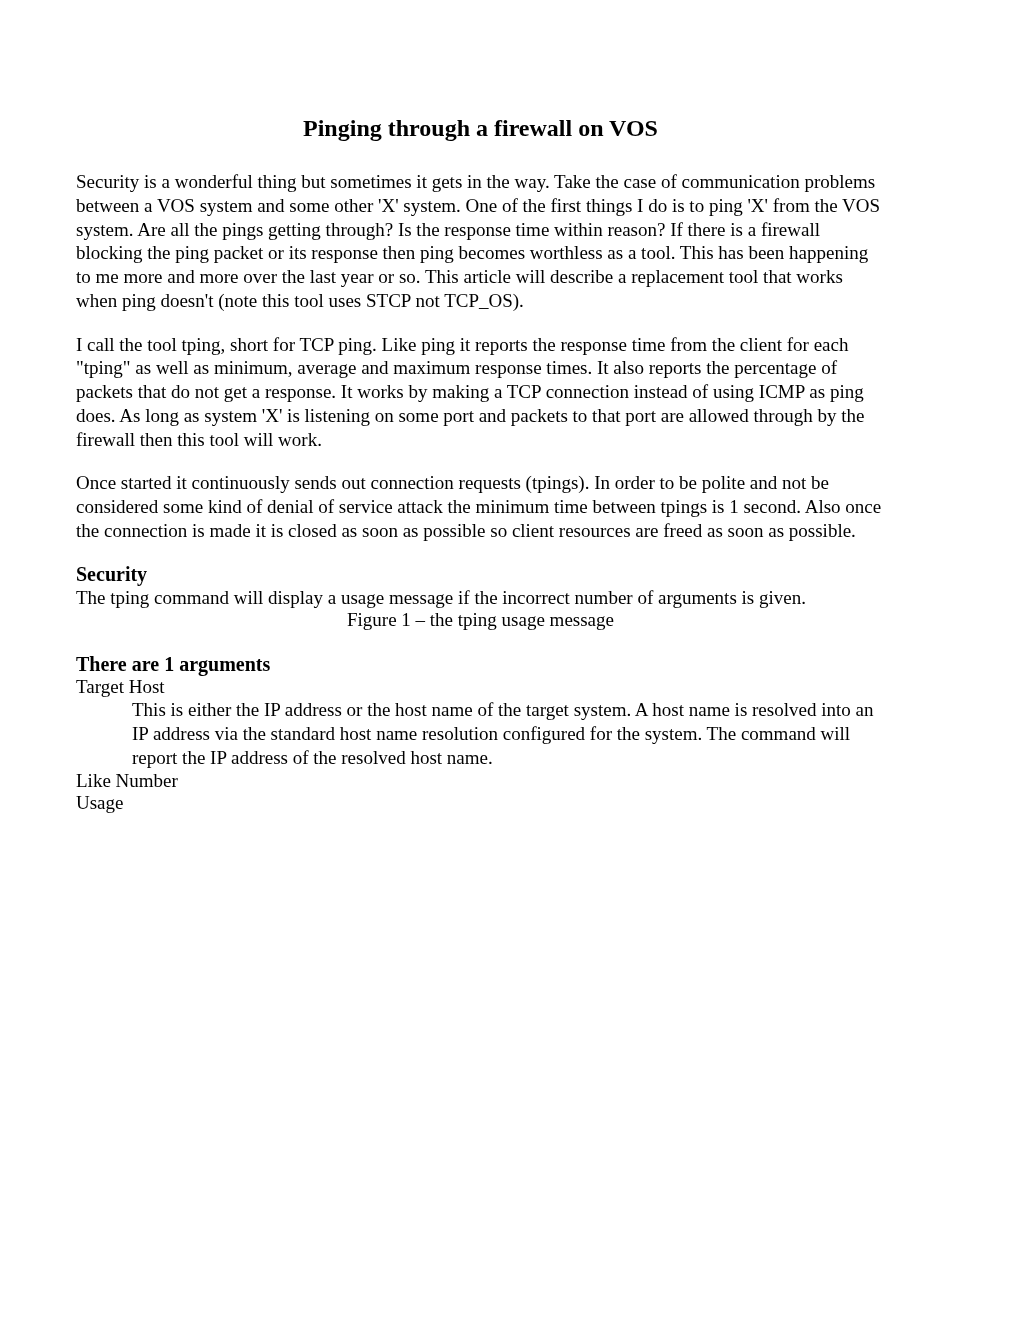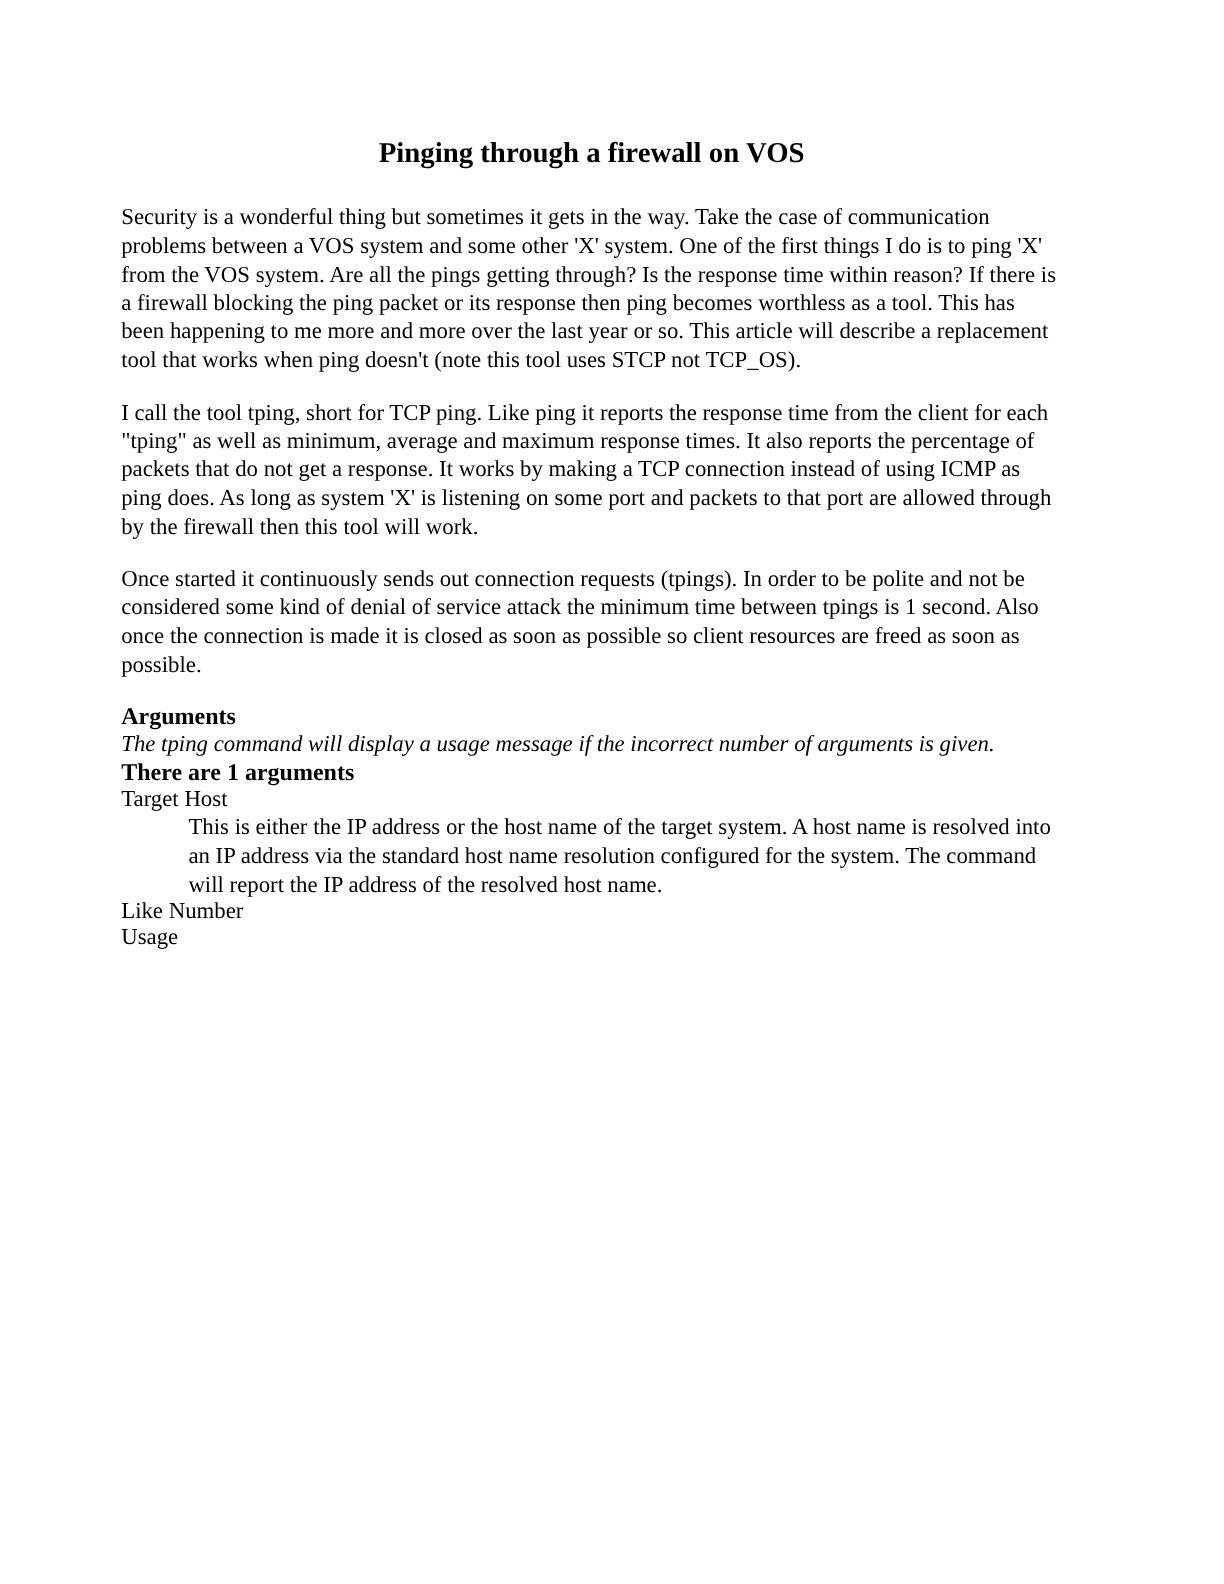--- a/index.html
+++ b/index.html
@@ -7,40 +7,39 @@
       font-size: 19px;
       color: #000;
       background: #fff;
       margin: 0;
       padding: 0;
       width: 1020px;
       height: 1320px;
       box-sizing: border-box;
     }
     .page {
-      padding: 115px 135px 0 101px;
+      padding: 115px 135px 0 76px;
     }
     h1 {
       font-size: 24px;
       font-weight: bold;
       text-align: center;
       margin: 0 0 28px 0;
     }
     p {
       margin: 0 0 20px 0;
       line-height: 1.25;
     }
     h2 {
       font-size: 20px;
       font-weight: bold;
       margin: 0 0 0 0;
     }
     .tight {
       margin-bottom: 0;
-      font-style: italic;
     }
     .codebox {
       border: 1px solid #000;
       border-left: none;
       padding: 6px 10px 6px 8px;
       margin-left: 8px;
       margin-top: 18px;
       margin-bottom: 4px;
       font-family: "Courier New", Courier, monospace;
       font-size: 18px;
@@ -65,23 +64,24 @@
 <body>
 
 <div class="page">
 
   <h1>Pinging through a firewall on VOS</h1>
 
   <p>Security is a wonderful thing but sometimes it gets in the way. Take the case of communication problems between a VOS system and some other 'X' system. One of the first things I do is to ping 'X' from the VOS system. Are all the pings getting through? Is the response time within reason? If there is a firewall blocking the ping packet or its response then ping becomes worthless as a tool. This has been happening to me more and more over the last year or so. This article will describe a replacement tool that works when ping doesn't (note this tool uses STCP not TCP_OS).</p>
   <p>I call the tool tping, short for TCP ping. Like ping it reports the response time from the client for each "tping" as well as minimum, average and maximum response times. It also reports the percentage of packets that do not get a response. It works by making a TCP connection instead of using ICMP as ping does. As long as system 'X' is listening on some port and packets to that port are allowed through by the firewall then this tool will work.</p>
   <p>Once started it continuously sends out connection requests (tpings). In order to be polite and not be considered some kind of denial of service attack the minimum time between tpings is 1 second. Also once the connection is made it is closed as soon as possible so client resources are freed as soon as possible.</p>
 
-  <h2>Arguments</h2>
+  <h2>Security</h2>
   <p class="tight" style="margin-bottom:0;">The tping command will display a usage message if the incorrect number of arguments is given.</p>
 
+  <div class="caption">Figure 1 – the tping usage message</div>
 
   <h2>There are 1 arguments</h2>
 
   <div>
     <div class="argname">Target Host</div>
     <div class="argdesc">This is either the IP address or the host name of the target system. A host name is resolved into an IP address via the standard host name resolution configured for the system. The command will report the IP address of the resolved host name.</div>
   </div>
 
   <div>
     <div class="argname">Like Number</div>

